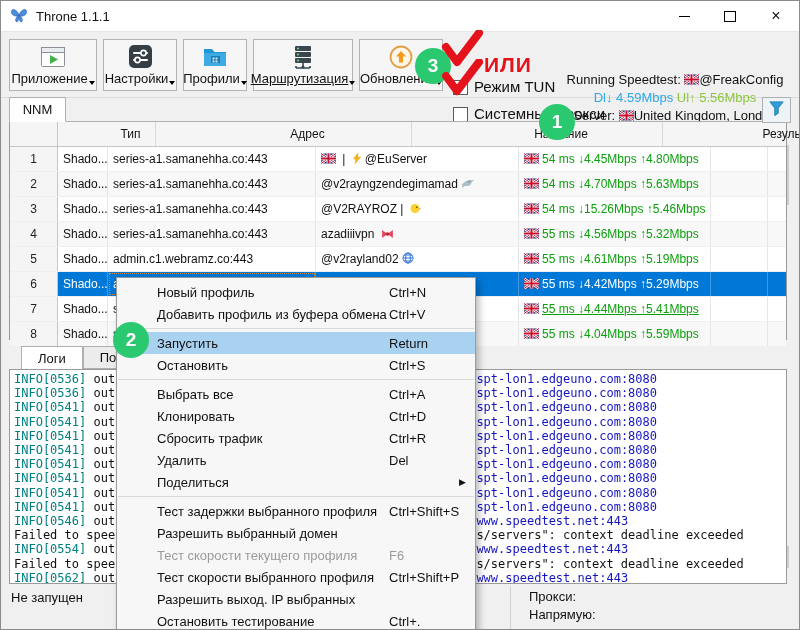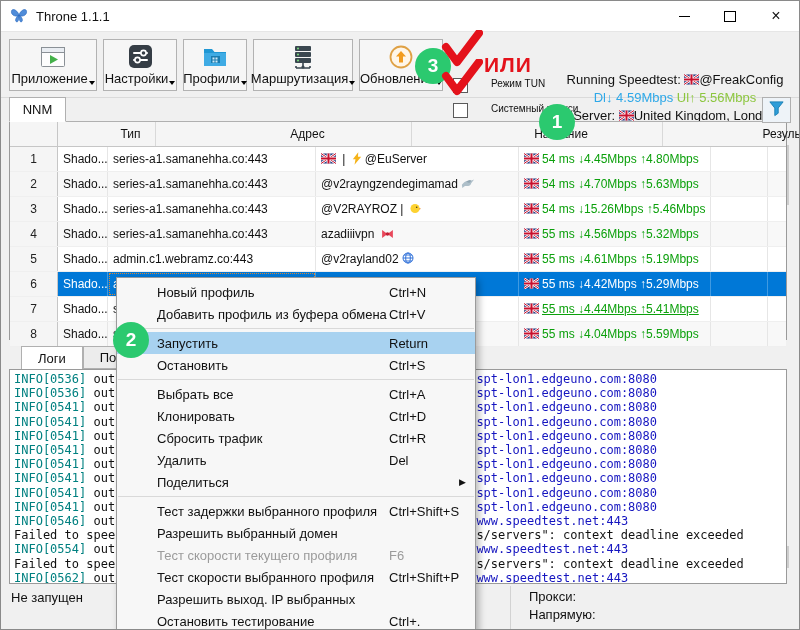--- a/index.html
+++ b/index.html
@@ -19,21 +19,21 @@
   #toolbar{position:absolute;top:30px;left:0;right:0;height:65px;background:#f0f0f0;
     border-top:1px solid #e6e6e6;border-bottom:1px solid #dadada;}
   #toolbar-buttons{position:absolute;left:8px;top:7px;display:flex;gap:6px;}
   .tbtn{height:52px;border:1px solid #b2b2b2;background:#f6f6f6;display:flex;flex-direction:column;
     align-items:center;justify-content:space-between;padding:3px 6px 4px;box-sizing:border-box;}
   .tbtn .tbi{height:27px;display:flex;align-items:center;}
   .tbtn .tbl{font-size:13px;white-space:nowrap;}
   .caret{display:inline-block;width:0;height:0;border-left:3px solid transparent;
     border-right:3px solid transparent;border-top:4px solid #000;margin-left:1px;vertical-align:-2px;}
   #proxy-opts{position:absolute;left:452px;top:46px;}
-  .chk{display:flex;align-items:flex-start;gap:23px;font-size:10px;margin-bottom:10px;white-space:nowrap;}
+  .chk{display:flex;align-items:flex-end;gap:6px;font-size:15px;margin-bottom:10px;white-space:nowrap;}
   .chkbox{width:13px;height:13px;border:1px solid #5a5a5a;background:#fff;flex:0 0 auto;}
   #speed-info{position:absolute;left:556px;top:39px;width:236px;text-align:center;
     font-size:13px;line-height:18px;white-space:nowrap;}
   #speed-info .dl{color:var(--download-blue);}
   #speed-info .ul{color:var(--upload-green);}
   .ic svg{vertical-align:-1px;}
   
   #grouptab{position:absolute;left:8px;top:96px;width:57px;height:25px;background:#fff;
     border:1px solid #b0b0b0;border-bottom:1px solid #fff;box-sizing:border-box;
     display:flex;align-items:center;justify-content:center;font-size:13px;z-index:3;}
@@ -147,21 +147,21 @@
           <span class="tbi">
             <svg width="26" height="24" viewBox="0 0 26 24">
               <path d="M2 4 h8 l2.5 3 H24 v14 H2 Z" fill="#1f97d4"></path>
               <path d="M2 8 h22 v13 H2 Z" fill="#3fabe4"></path>
               <rect x="9" y="11" width="9" height="7" fill="#1a7cb0"></rect>
               <path d="M10.5 12.5h2v2h-2zM13.5 12.5h2v2h-2zM10.5 15.5h2v2h-2zM13.5 15.5h2v2h-2z" fill="#cfe9f7"></path>
             </svg>
           </span>
           <span class="tbl">Профили<span class="caret"></span></span>
         </div>
-        <div class="tbtn" style="width: 100px;">
+        <div class="tbtn" style="width: 100px; text-decoration: underline;">
           <span class="tbi">
             <svg width="26" height="26" viewBox="0 0 26 26">
               <rect x="5" y="2" width="16" height="5" rx="1" fill="#3a4750"></rect>
               <rect x="5" y="8" width="16" height="5" rx="1" fill="#3a4750"></rect>
               <rect x="5" y="14" width="16" height="5" rx="1" fill="#3a4750"></rect>
               <circle cx="8" cy="4.5" r="1" fill="#7ee081"></circle>
               <circle cx="8" cy="10.5" r="1" fill="#7ee081"></circle>
               <circle cx="8" cy="16.5" r="1" fill="#7ee081"></circle>
               <path d="M13 19 v3 M6 24 h14 M6 22 v2 M20 22 v2" stroke="#3a4750" stroke-width="1.6" fill="none"></path>
               <circle cx="13" cy="23" r="1.6" fill="#3a4750"></circle>

